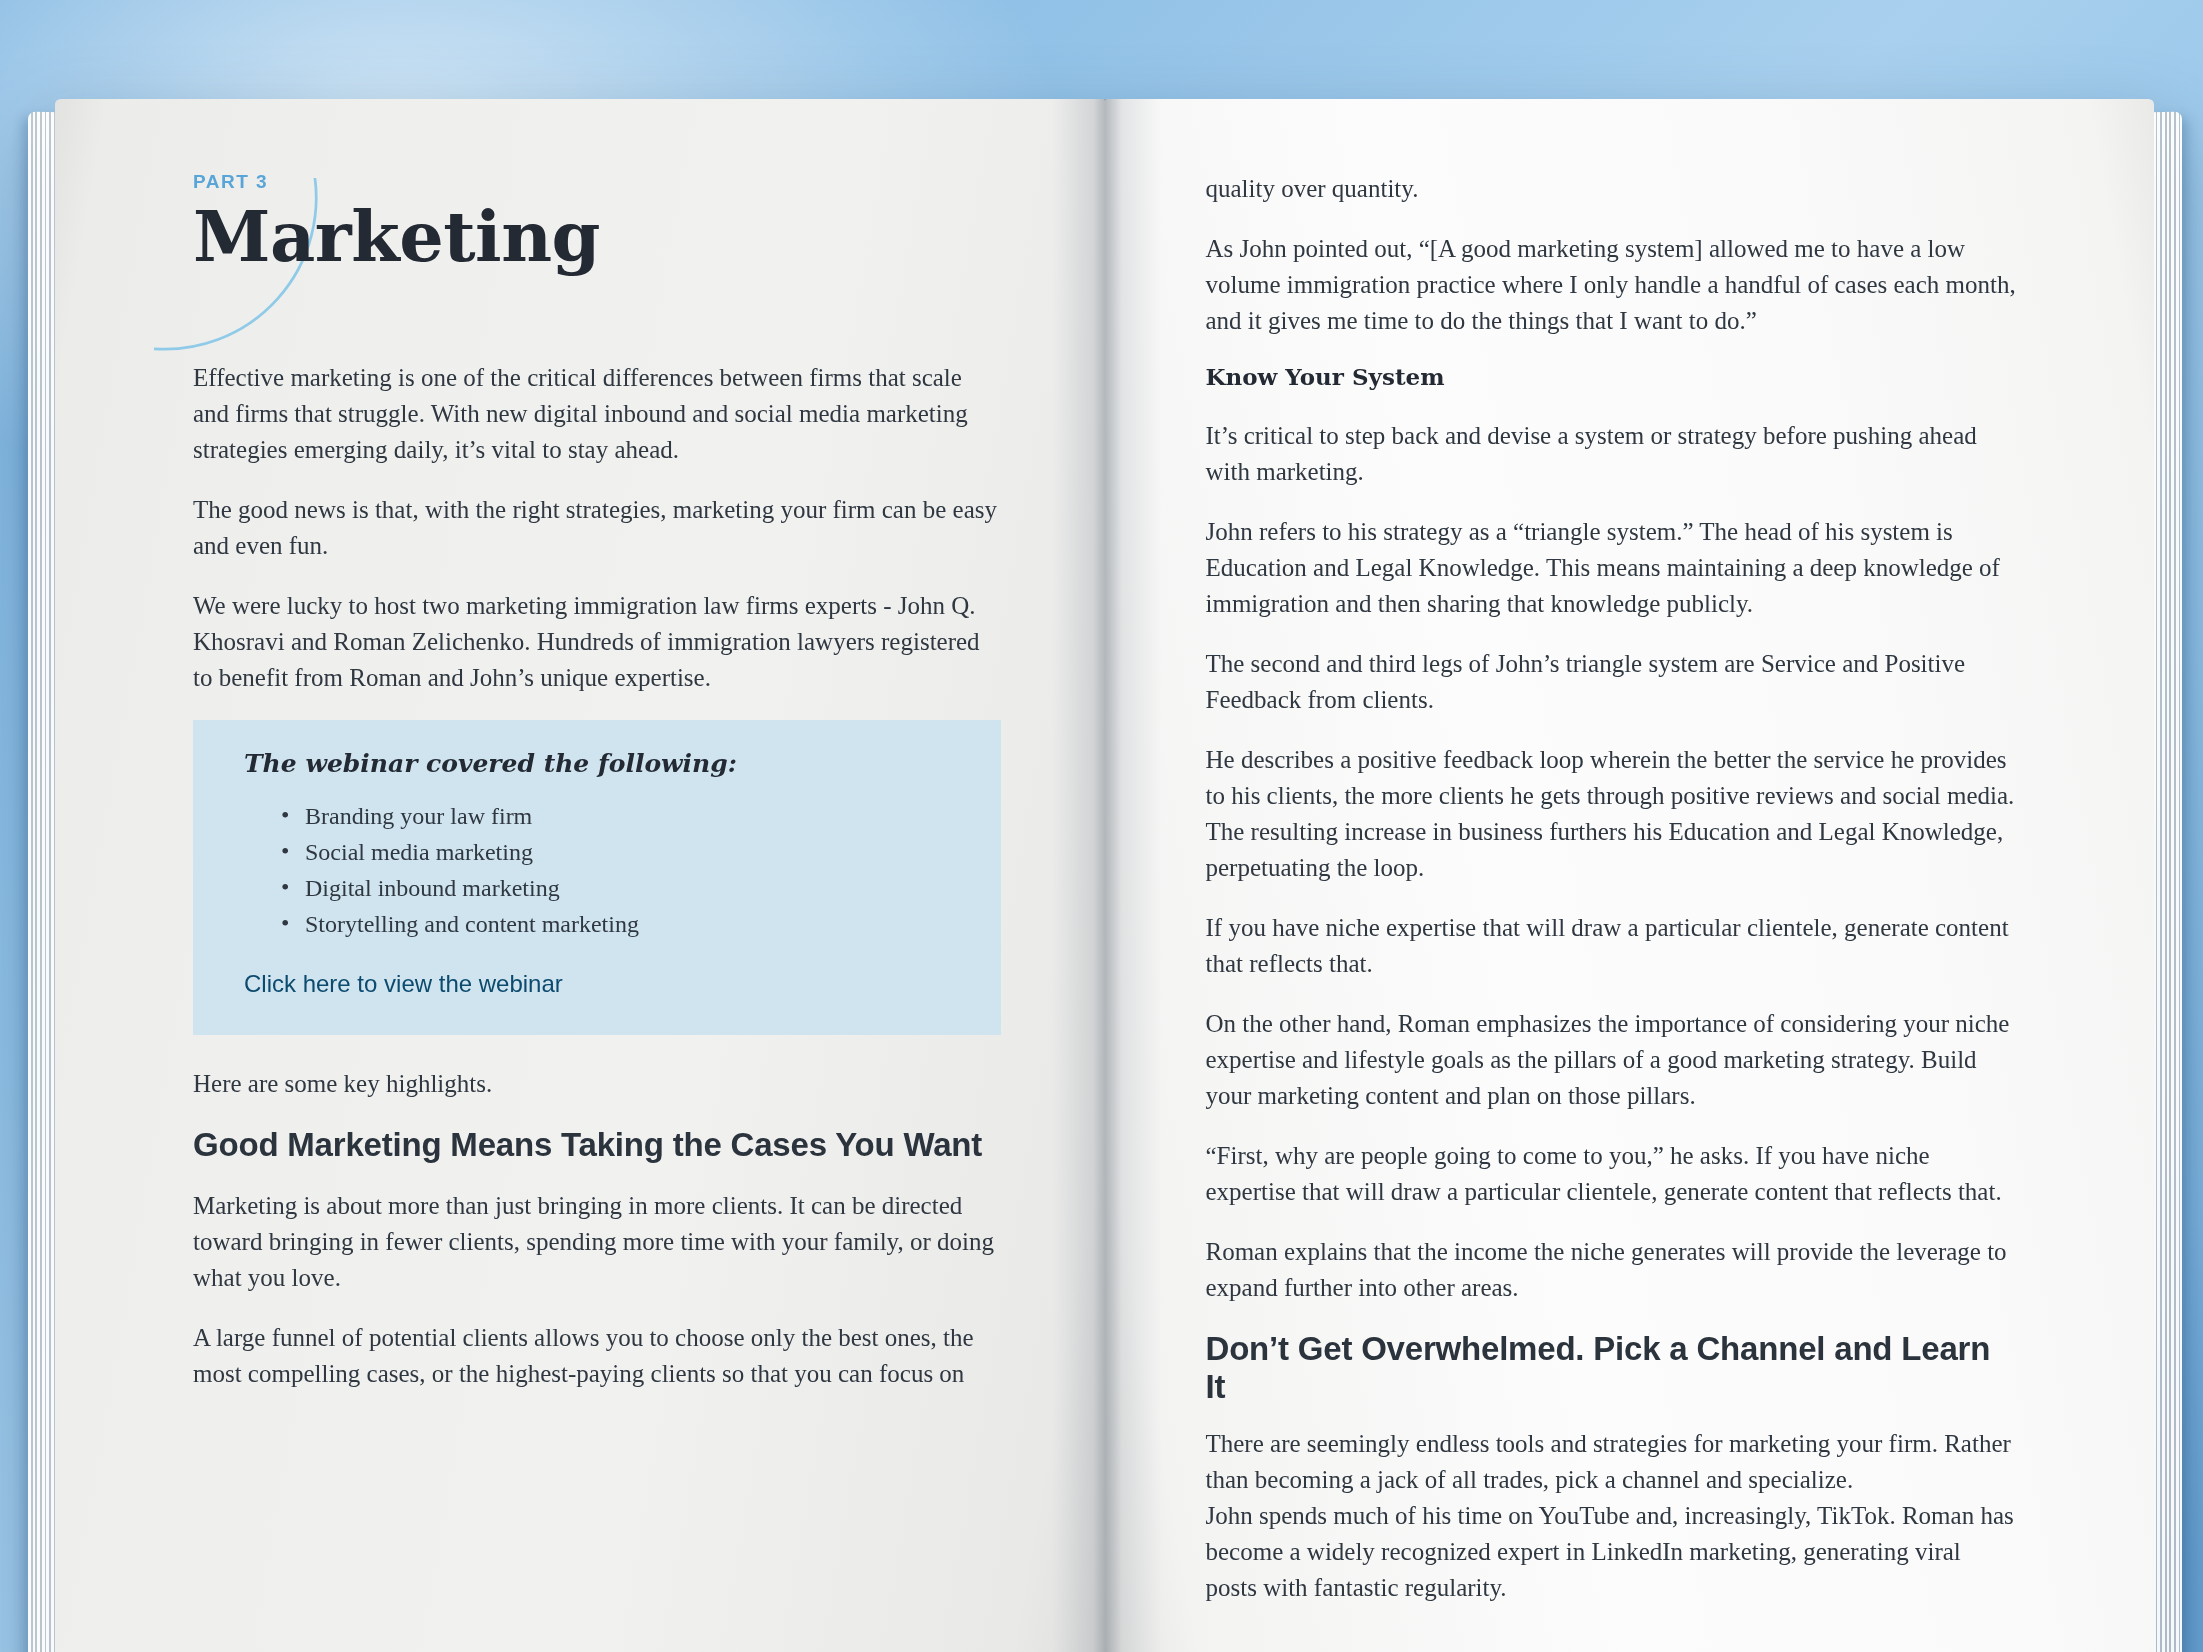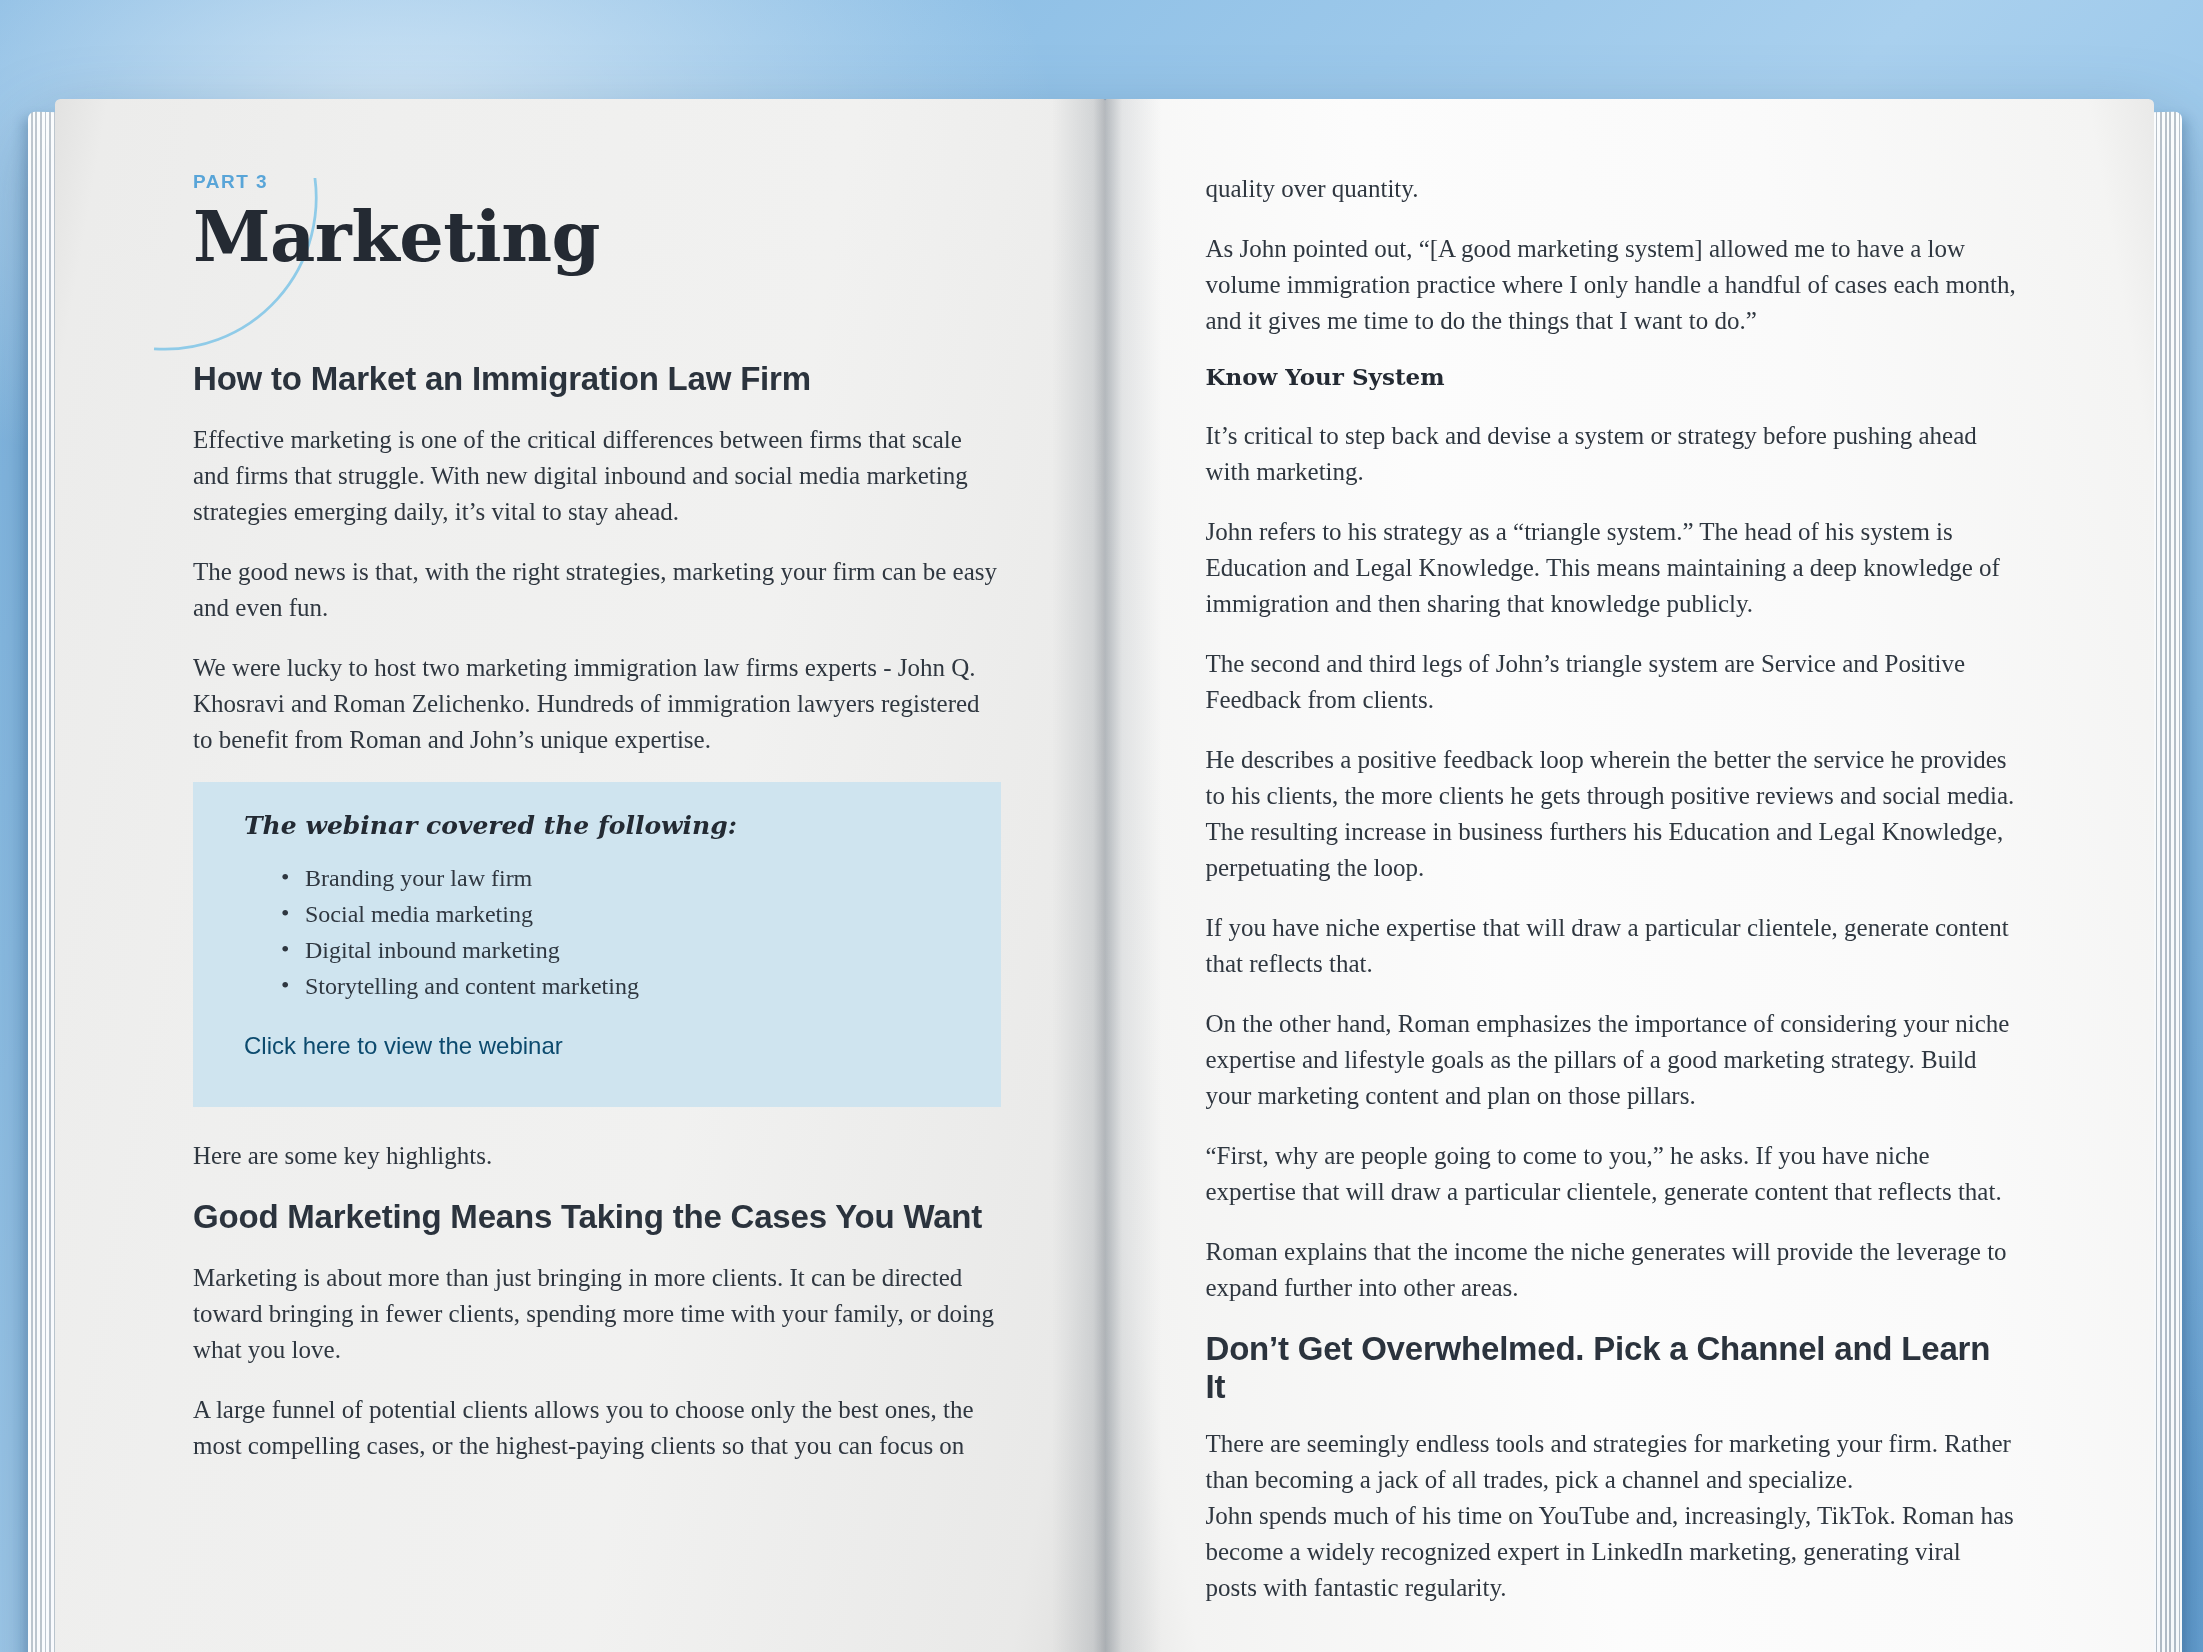--- a/index.html
+++ b/index.html
@@ -156,21 +156,21 @@
     color: #2f3740;
     margin: 0 0 24px 0;
   }
   p.body:last-child { margin-bottom: 0; }
 
   .lead-gap { height: 88px; }
 
   
   .callout {
     background: #cfe4ef;
-    padding: 29px 51px 47px 51px;
+    padding: 29px 51px 37px 51px;
     margin: 0 0 31px 0;
     width: 808px;
     box-sizing: border-box;
   }
   .callout-title {
     font-family: "DejaVu Serif", serif;
     font-style: italic;
     font-weight: bold;
     font-size: 25px;
     color: #232a33;
@@ -223,21 +223,20 @@
       <path d="M186 -8 A 165 165 0 0 1 12 186" fill="none" stroke="#8fcbe8" stroke-width="3"></path>
     </svg>
 
     <div style="position:relative; z-index:2;">
       <div class="part-label">PART 3</div>
       <h1 class="part-title">Marketing</h1>
     </div>
 
     <div class="lead-gap"></div>
 
-    <h2 class="section">How to Market an Immigration Law Firm</h2>
 
     <p class="body">Effective marketing is one of the critical differences between firms that scale and firms that struggle. With new digital inbound and social media marketing strategies emerging daily, it’s vital to stay ahead.</p>
     <p class="body">The good news is that, with the right strategies, marketing your firm can be easy and even fun.</p>
     <p class="body">We were lucky to host two marketing immigration law firms experts - John Q. Khosravi and Roman Zelichenko. Hundreds of immigration lawyers registered to benefit from Roman and John’s unique expertise.</p>
 
     <div class="callout">
       <div class="callout-title">The webinar covered the following:</div>
       <ul>
         <li>Branding your law firm</li>
         <li>Social media marketing</li>

